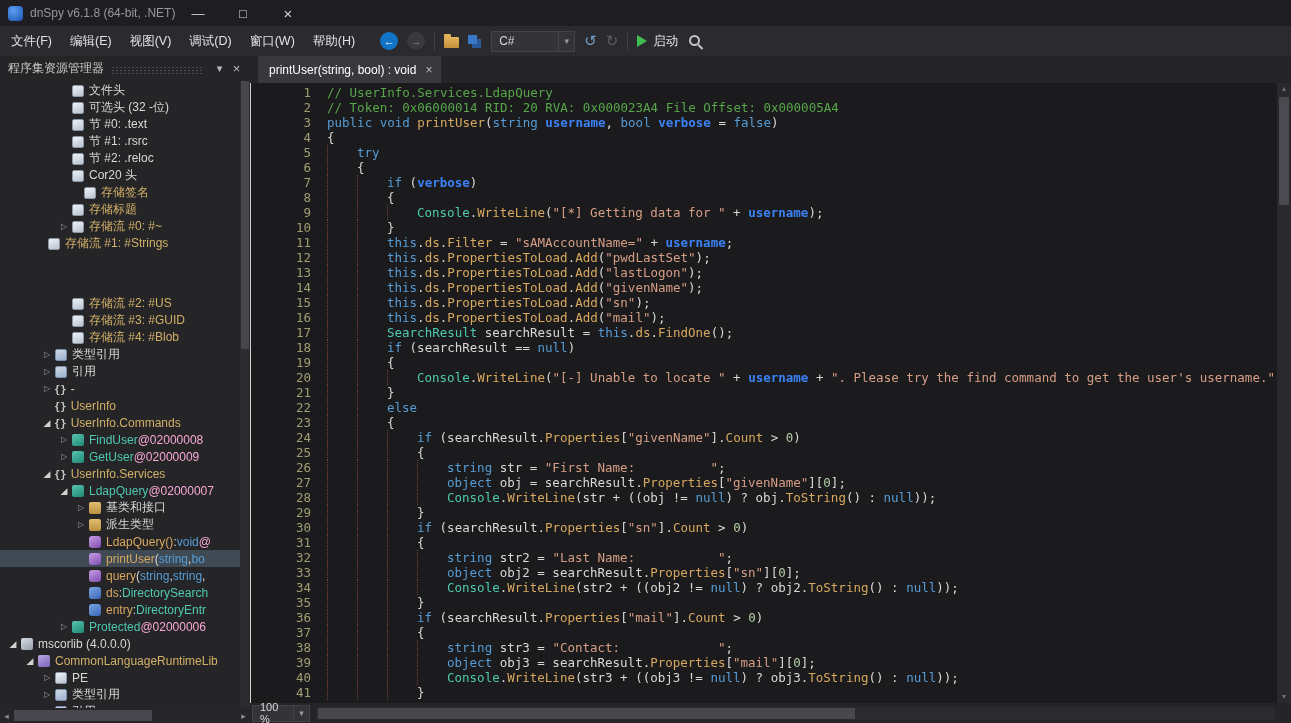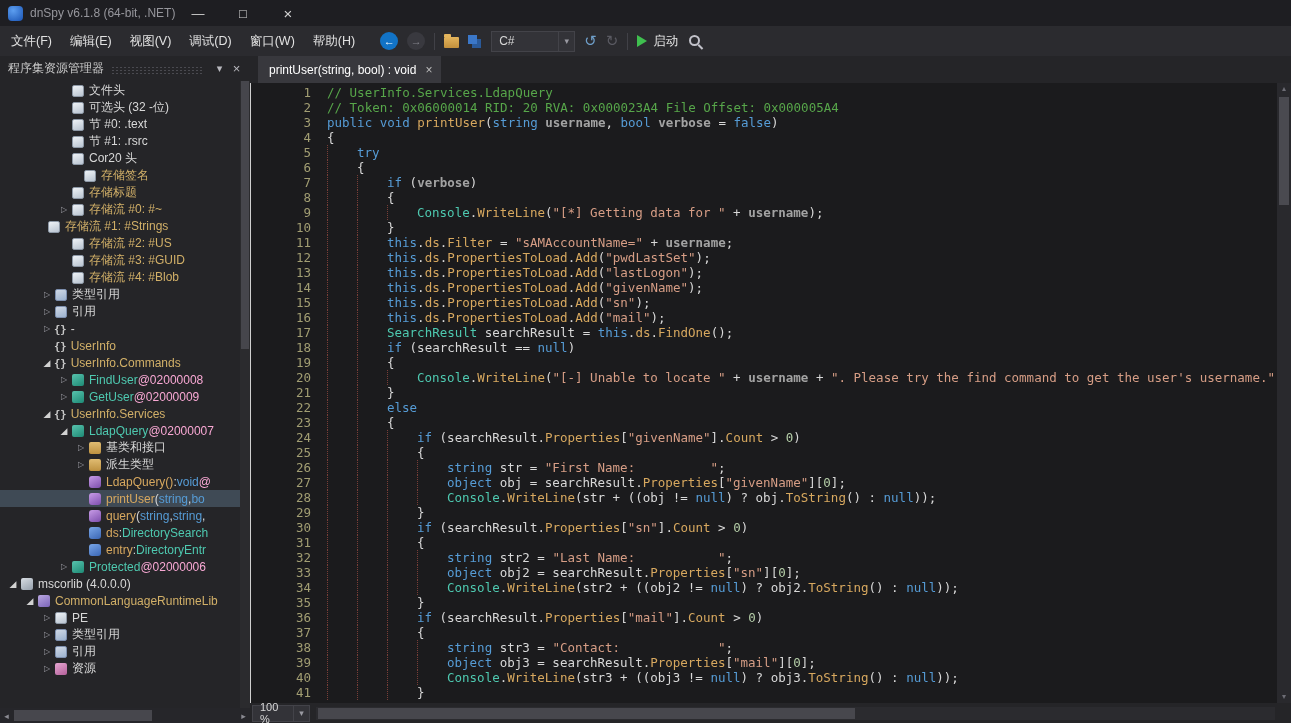--- a/index.html
+++ b/index.html
@@ -97,21 +97,21 @@
   .hscroll .thumb{position:absolute;left:2px;top:1px;height:11px;width:56%;background:#47474d}
 
   
   .c-k{color:#569cd6}
   .c-s{color:#d69d85}
   .c-c{color:#57a64a}
   .c-m{color:#d7a85f}
   .c-t{color:#4ec9b0}
   .c-p{color:#d8d8d8}
   .c-n{color:#b5cea8}
-  .c-prm{color:#a3a3a3;font-weight:700}
+  .c-prm{color:#3b82f6;font-weight:700}
   .c-g{color:#d8d8d8}
   .c-gold{color:#d2b068}
   .c-dim{color:#f9a8d4}
 </style>
 </head>
 <body>
 
 <div class="app">
 
   <div class="titlebar">
@@ -179,20 +179,25 @@
               <span class="c-g">节 #0: .text</span>
             </div>
             <div class="tree-row" style="padding-left: 57px;">
               <span class="exp"></span>
               <span class="ic ic-doc"></span>
               <span class="c-g">节 #1: .rsrc</span>
             </div>
             <div class="tree-row" style="padding-left: 57px;">
               <span class="exp"></span>
               <span class="ic ic-doc"></span>
+              <span class="c-g">节 #2: .reloc</span>
+            </div>
+            <div class="tree-row" style="padding-left: 57px;">
+              <span class="exp"></span>
+              <span class="ic ic-doc"></span>
               <span class="c-g">Cor20 头</span>
             </div>
             <div class="tree-row" style="padding-left: 49px; margin-left: 20px;">
               <span class="exp"></span>
               <span class="ic ic-doc"></span>
               <span class="c-gold">存储签名</span>
             </div>
             <div class="tree-row" style="padding-left: 57px;">
               <span class="exp"></span>
               <span class="ic ic-doc"></span>
@@ -201,21 +206,21 @@
             <div class="tree-row" style="padding-left: 57px;">
               <span class="exp">▷</span>
               <span class="ic ic-doc"></span>
               <span class="c-gold">存储流 #0: #~</span>
             </div>
             <div class="tree-row" style="padding-left: 33px;">
               <span class="exp"></span>
               <span class="ic ic-doc"></span>
               <span class="c-gold">存储流 #1: #Strings</span>
             </div>
-            <div class="tree-row" style="padding-left: 57px;">
+            <div class="tree-row" style="padding-left: 57px; margin-top: 43px;">
               <span class="exp"></span>
               <span class="ic ic-doc"></span>
               <span class="c-gold">存储流 #2: #US</span>
             </div>
             <div class="tree-row" style="padding-left: 57px;">
               <span class="exp"></span>
               <span class="ic ic-doc"></span>
               <span class="c-gold">存储流 #3: #GUID</span>
             </div>
             <div class="tree-row" style="padding-left: 57px;">

